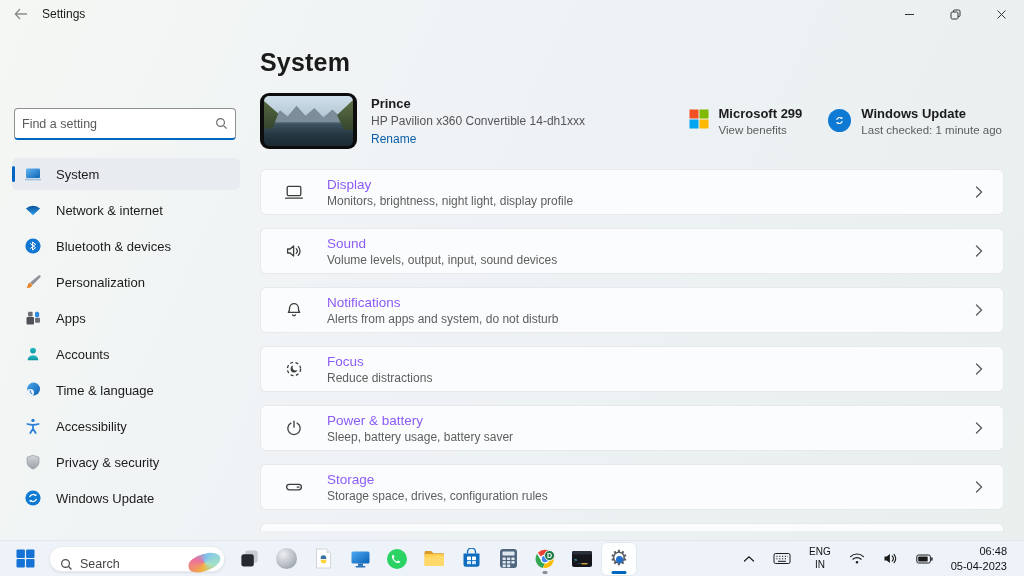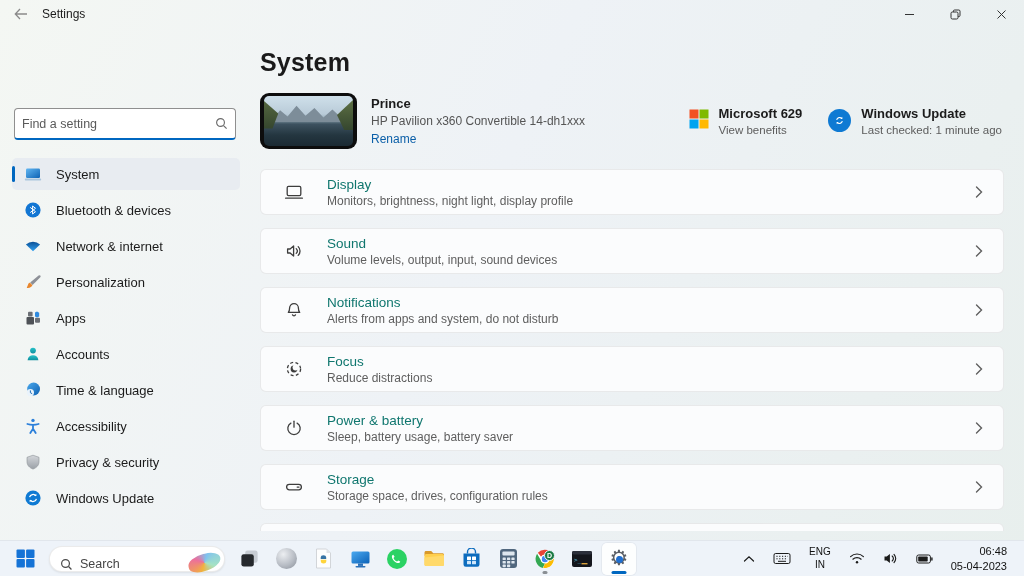--- a/index.html
+++ b/index.html
@@ -63,21 +63,21 @@
   .info-card .ic { flex:none; margin-top:3px; }
   .card-title { font-size:13px; font-weight:700; }
   .card-sub { font-size:11.5px; color:#5d5d5d; margin-top:3px; }
   .wu-circle { width:23px; height:23px; border-radius:50%; background:#0f7ad3;
     display:flex; align-items:center; justify-content:center; }
 
   .rows { display:flex; flex-direction:column; gap:13px; }
   .srow { height:46px; background:#fbfcfd; border:1px solid rgba(0,0,0,.075);
     border-radius:6px; display:flex; align-items:center; padding:0 18px 0 23px; gap:23px; cursor:pointer; }
   .srow .ric { width:20px; height:20px; flex:none; }
-  .rt { font-size:13.5px; color:#0f766e; }
+  .rt { font-size:13.5px; color:#8b5cf6; }
   .rs { font-size:12px; color:#5e5e5e; margin-top:2px; }
   .chev { margin-left:auto; }
   .srow.partial { height:8px; border-bottom:none; border-radius:6px 6px 0 0; padding:0; }
 
   
   .taskbar { position:absolute; left:0; bottom:0; width:1024px; height:36px;
     background:#eef3f9; border-top:1px solid rgba(0,0,0,.05);
     display:flex; align-items:center; padding:0 8px; gap:3px; }
   .tb-btn { width:34px; height:32px; border-radius:5px; display:flex; align-items:center;
     justify-content:center; position:relative; cursor:pointer; }
@@ -172,40 +172,40 @@
               <rect x="2" y="3.6" width="14" height="9.4" rx="1.2" fill="url(#gsys)"></rect>
               <rect x="0.8" y="13.6" width="16.4" height="1.9" rx=".95" fill="#a9c5dd"></rect>
             </svg>
         </span>
         <span>System</span>
       </div>
 
       <div class="nav-item">
         <span class="nav-ic">
           <svg width="18" height="18" viewBox="0 0 18 18">
-              <circle cx="9" cy="9" r="7.6" fill="#1276d3"></circle>
-              <path d="M6.2 6.4l5.3 4.3-2.9 2.3V5l2.9 2.3-5.3 4.3" fill="none" stroke="#fff" stroke-width="1" stroke-linejoin="round"></path>
-            </svg>
-        </span>
-        <span>Bluetooth &amp; devices</span>
-      </div>
-
-      <div class="nav-item">
-        <span class="nav-ic">
-          <svg width="18" height="18" viewBox="0 0 18 18">
               <defs>
                 <linearGradient id="gwifi" x1="0" y1="0" x2="0" y2="1">
                   <stop offset="0" stop-color="#0a4f96"></stop>
                   <stop offset="1" stop-color="#31a1f0"></stop>
                 </linearGradient>
               </defs>
               <path d="M9 14.2L1.9 7.5a10.3 10.3 0 0 1 14.2 0z" fill="url(#gwifi)"></path>
             </svg>
         </span>
         <span>Network &amp; internet</span>
+      </div>
+
+      <div class="nav-item">
+        <span class="nav-ic">
+          <svg width="18" height="18" viewBox="0 0 18 18">
+              <circle cx="9" cy="9" r="7.6" fill="#1276d3"></circle>
+              <path d="M6.2 6.4l5.3 4.3-2.9 2.3V5l2.9 2.3-5.3 4.3" fill="none" stroke="#fff" stroke-width="1" stroke-linejoin="round"></path>
+            </svg>
+        </span>
+        <span>Bluetooth &amp; devices</span>
       </div>
 
       <div class="nav-item">
         <span class="nav-ic">
           <svg width="18" height="18" viewBox="0 0 18 18">
               <path d="M14.6 2.6a1.2 1.2 0 0 1 1.7 1.7L8.6 12l-2.4-2.4z" fill="#8d9097"></path>
               <path d="M6 9.8L8.4 12.2c-.6 1.6-1.9 2.4-4.6 2.7-.9.1-1.2-.4-.8-1 .8-1.1.9-2.2 1.4-3.2.3-.6.9-1 1.6-.9z" fill="#e8862c"></path>
             </svg>
         </span>
         <span>Personalization</span>
@@ -318,21 +318,21 @@
         <div class="info-card">
           <span class="ic">
             <svg width="20" height="20" viewBox="0 0 20 20">
                 <rect x="0.5" y="0.5" width="9" height="9" fill="#f25022"></rect>
                 <rect x="10.5" y="0.5" width="9" height="9" fill="#7fba00"></rect>
                 <rect x="0.5" y="10.5" width="9" height="9" fill="#00a4ef"></rect>
                 <rect x="10.5" y="10.5" width="9" height="9" fill="#ffb900"></rect>
               </svg>
           </span>
           <div>
-            <div class="card-title">Microsoft 629</div>
+            <div class="card-title">Microsoft 299</div>
             <div class="card-sub">View benefits</div>
           </div>
         </div>
         <div class="info-card">
           <span class="ic wu-circle">
             <svg width="15" height="15" viewBox="0 0 18 18">
                 <path d="M5.6 8.2a3.6 3.6 0 0 1 6.3-1.4M12.4 9.8a3.6 3.6 0 0 1-6.3 1.4" fill="none" stroke="#fff" stroke-width="1.4"></path>
                 <path d="M12.4 4.6v2.5H9.9z" fill="#fff"></path>
                 <path d="M5.6 13.4v-2.5h2.5z" fill="#fff"></path>
               </svg>

